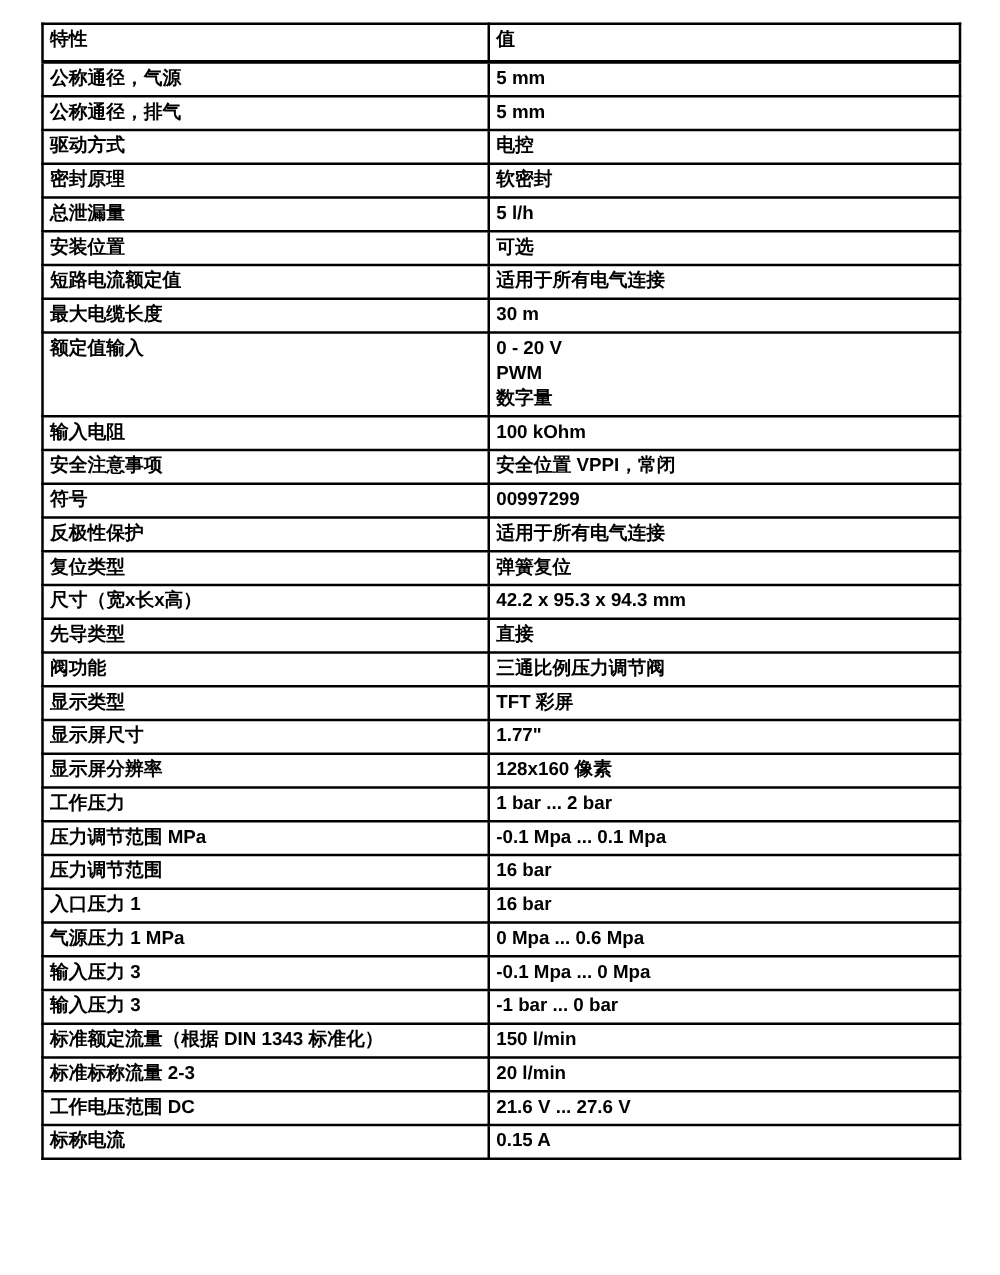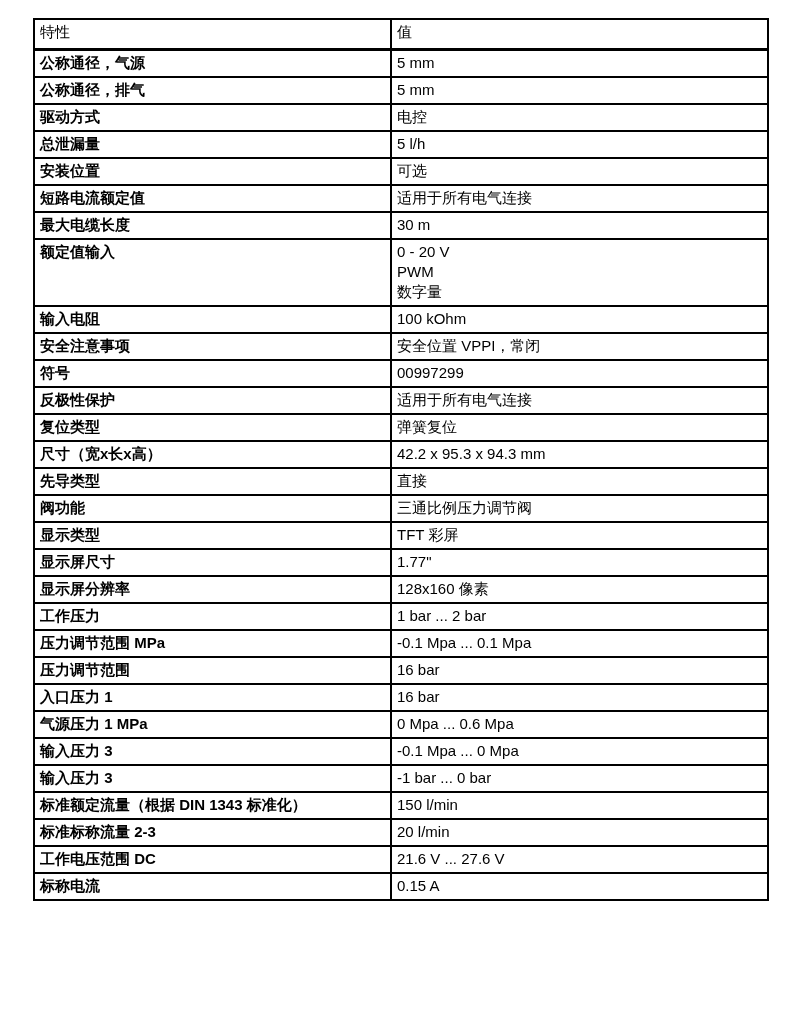--- a/index.html
+++ b/index.html
@@ -28,30 +28,30 @@
     border: 2px solid #000000;
     padding: 2px 5px 3px 5px;
     font-size: 15px;
     line-height: 20px;
     color: #000000;
     text-align: left;
     vertical-align: top;
     overflow: hidden;
   }
   .spec-table th {
-    font-weight: normal;
+    font-weight: bold;
     border-bottom-width: 3px;
     height: 23px;
   }
   .spec-table td.label-cell {
     font-weight: bold;
     margin-top: 20px;
   }
   .spec-table td.value-cell {
-    font-weight: normal;
+    font-weight: bold;
     white-space: pre-line;
     margin-top: 24px;
   }
   .spec-table col.c-label { width: 357px; }
   .spec-table col.c-value { width: 377px; }
 </style>
 </head>
 <body>
 
 <div class="page">
@@ -73,20 +73,24 @@
       </tr>
       <tr>
         <td class="label-cell">公称通径，排气</td>
         <td class="value-cell">5 mm</td>
       </tr>
       <tr>
         <td class="label-cell">驱动方式</td>
         <td class="value-cell">电控</td>
       </tr>
       <tr>
+        <td class="label-cell">密封原理</td>
+        <td class="value-cell">软密封</td>
+      </tr>
+      <tr>
         <td class="label-cell">总泄漏量</td>
         <td class="value-cell">5 l/h</td>
       </tr>
       <tr>
         <td class="label-cell">安装位置</td>
         <td class="value-cell">可选</td>
       </tr>
       <tr>
         <td class="label-cell">短路电流额定值</td>
         <td class="value-cell">适用于所有电气连接</td>

